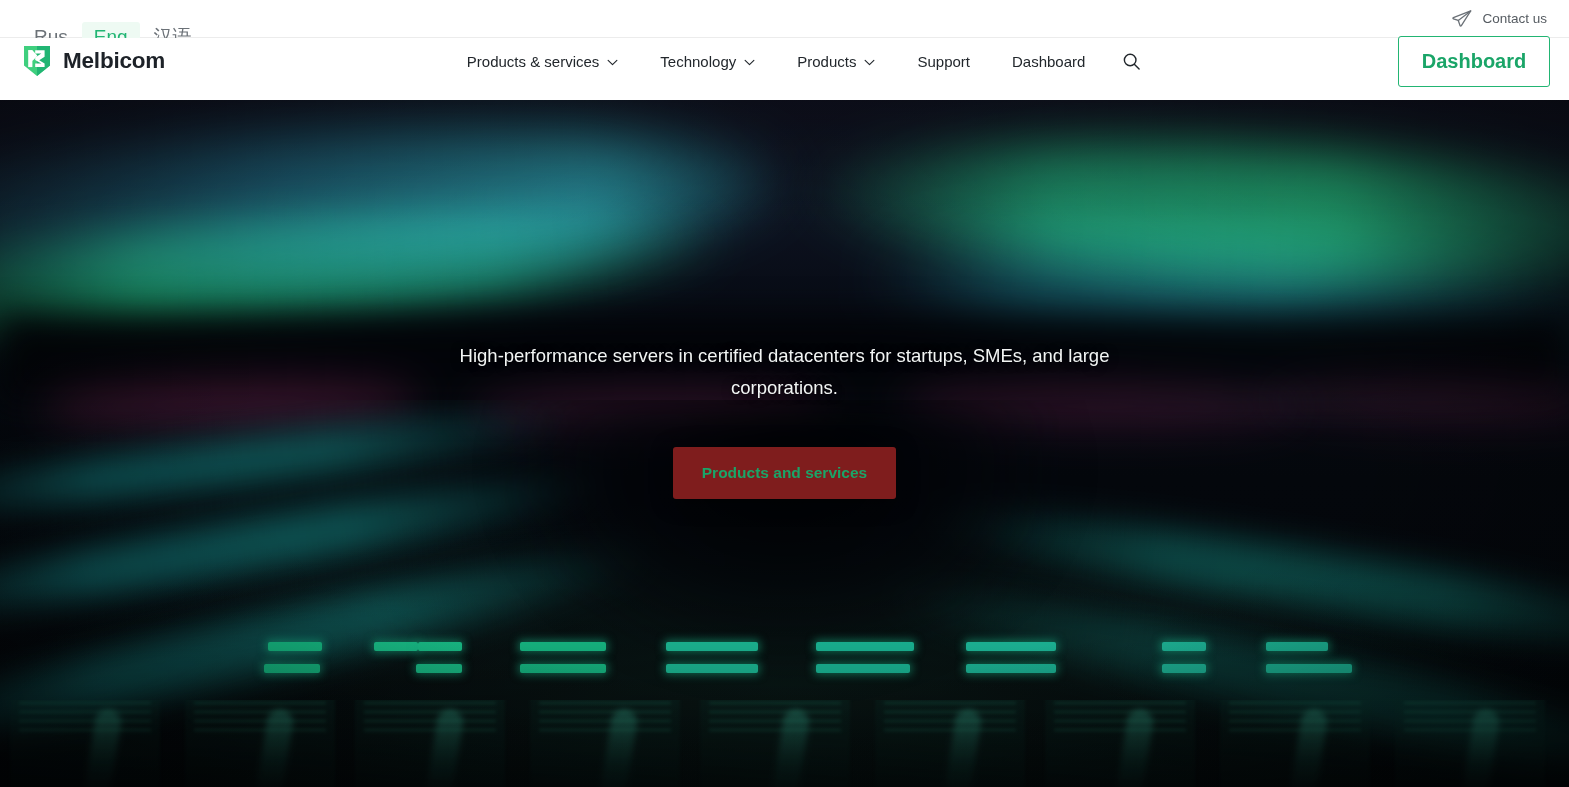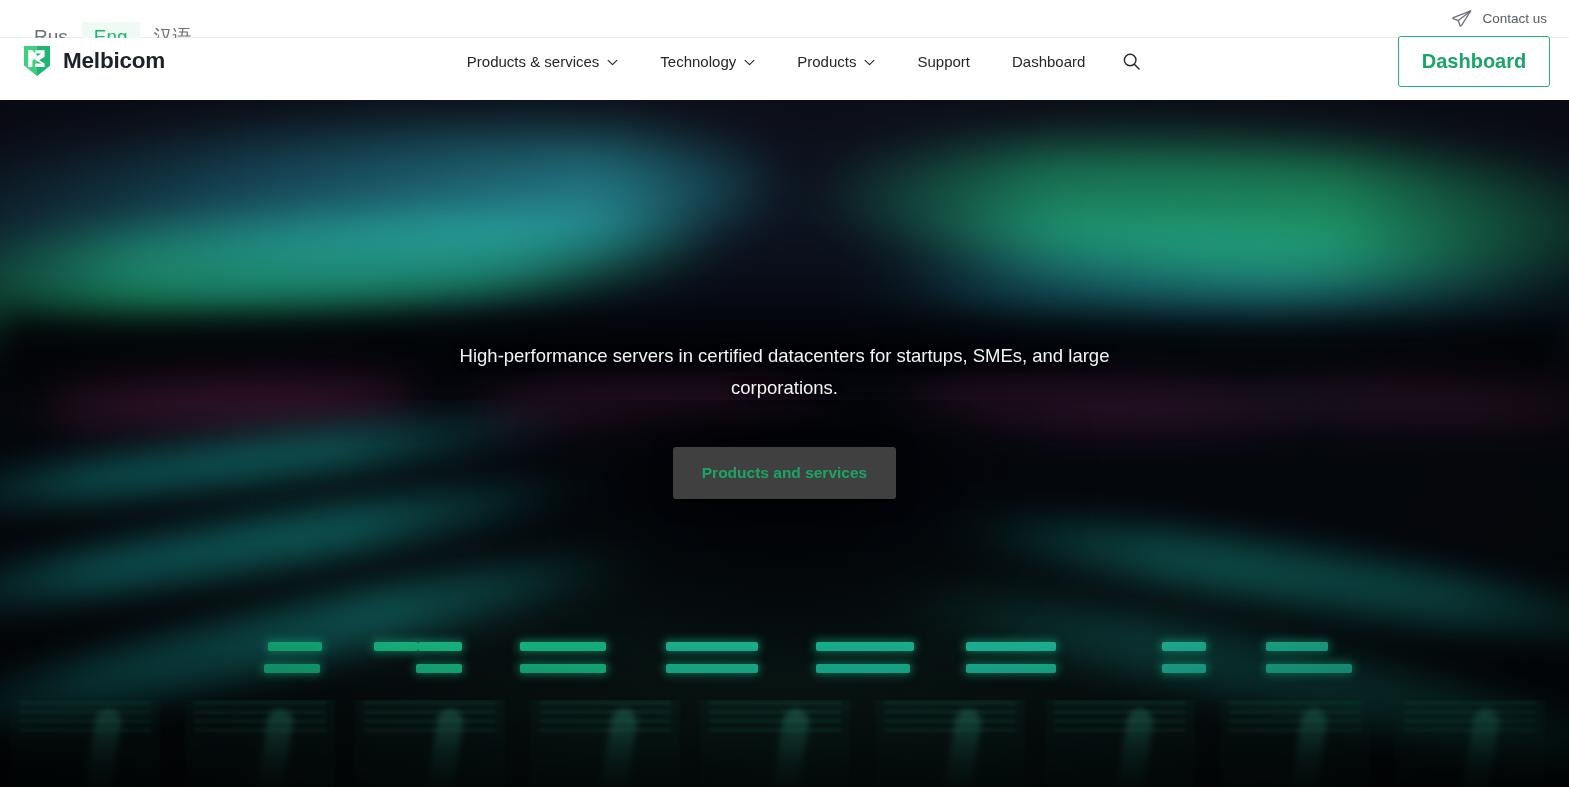--- a/index.html
+++ b/index.html
@@ -285,21 +285,21 @@
     margin-top: 36px;
     font-size: 18.5px;
     line-height: 1.72;
     color: #f2f5f4;
     text-align: center;
     max-width: 670px;
     text-shadow: 0 1px 10px rgba(0,0,0,0.6);
   }
   .hero-cta {
     margin-top: 43px;
-    background: #404040;
+    background: #7f1d1d;
     color: #1aa568;
     font-size: 15.5px;
     font-weight: 700;
     padding: 17px 29px;
     border: none;
     border-radius: 3px;
     cursor: pointer;
     font-family: "Liberation Sans", sans-serif;
     box-shadow: 0 3px 22px rgba(0,0,0,0.35);
     white-space: nowrap;

